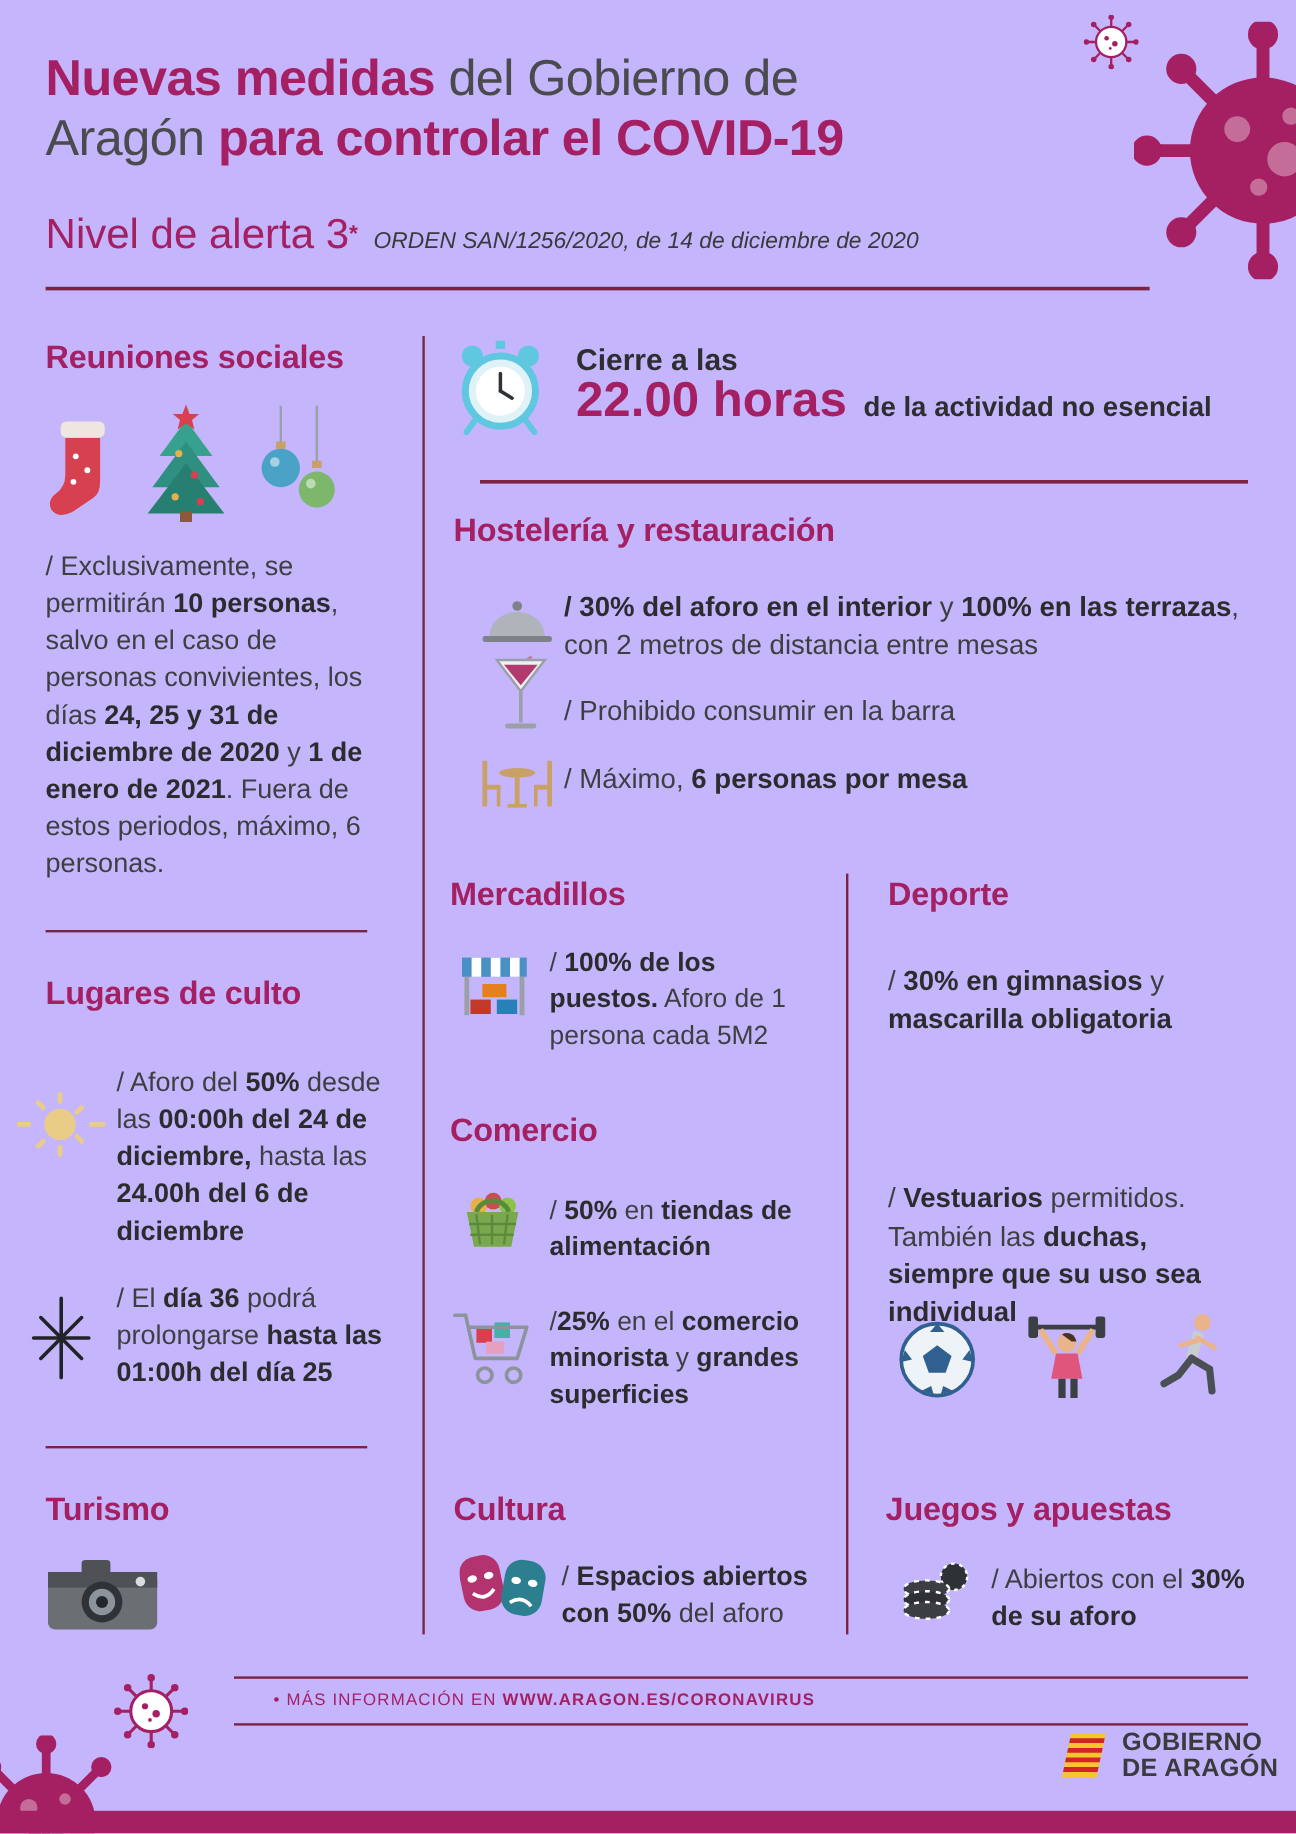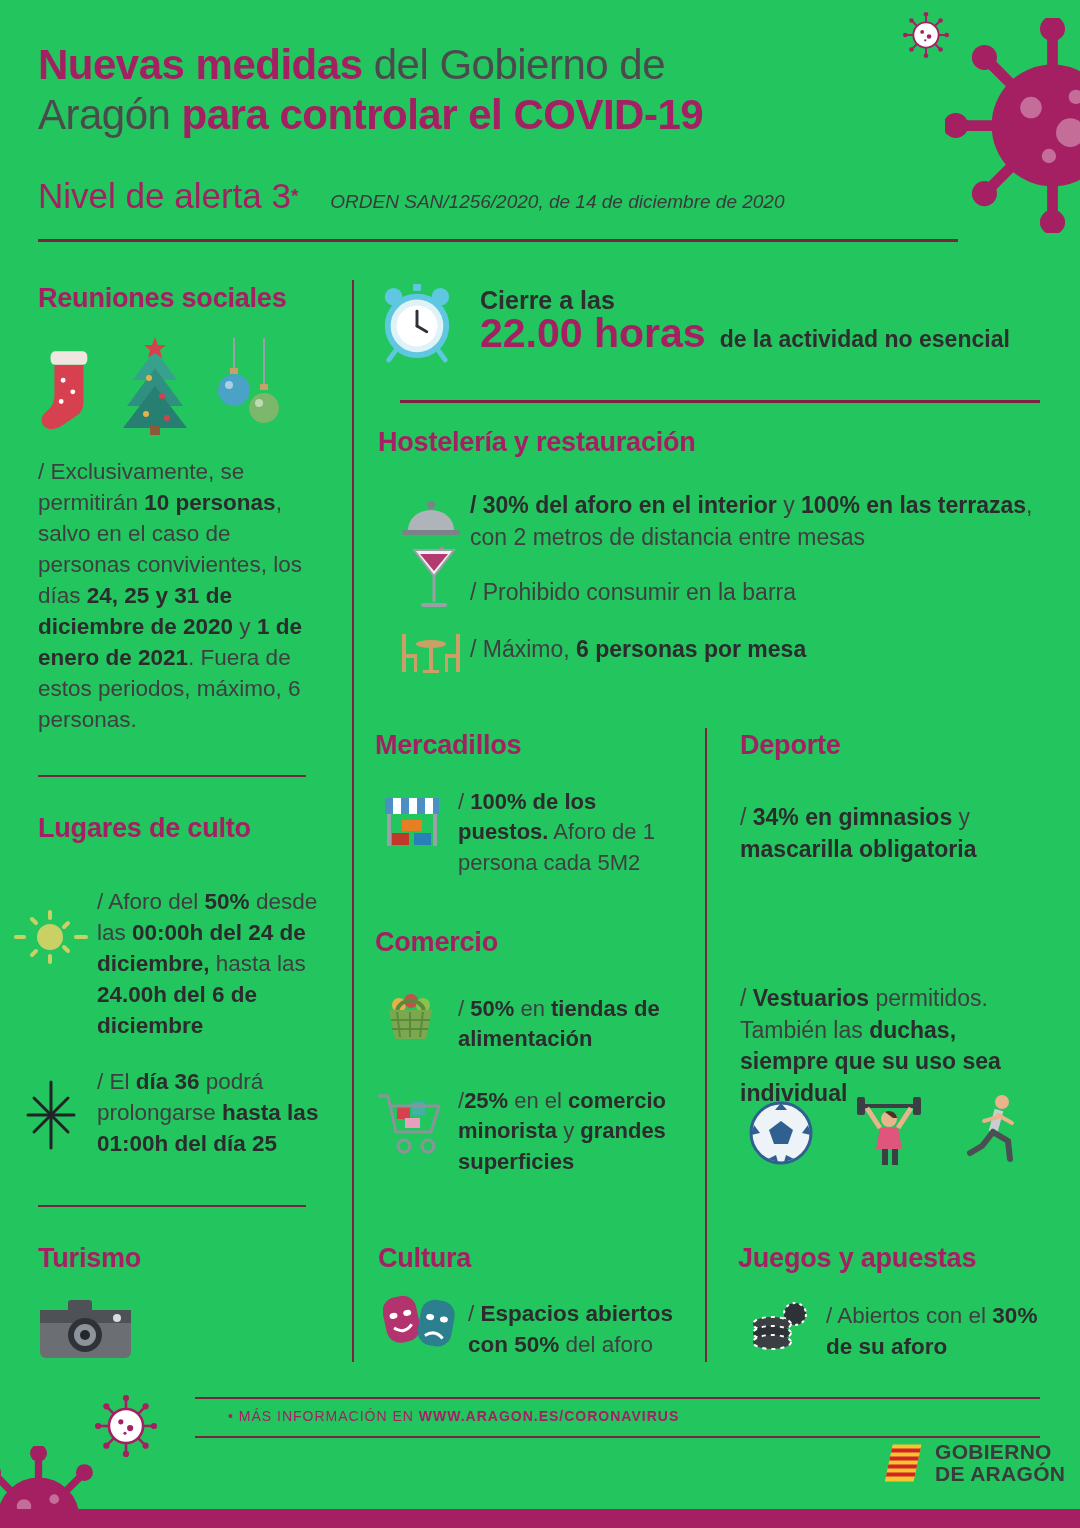--- a/index.html
+++ b/index.html
@@ -1,27 +1,27 @@
 <!DOCTYPE html>
 <html><head>
 <meta charset="utf-8">
 <title>Nuevas medidas COVID-19 Aragón</title>
 <style>
   :root{ --accent:#a51f63; --rule:#7c2342; --text:#3f3f41; }
   *{margin:0;padding:0;box-sizing:border-box}
   body{background:#e9e9e9;font-family:"Liberation Sans","DejaVu Sans",sans-serif}
-  .page{position:relative;width:1080px;height:1528px;margin:0 auto;background:#22c55e;overflow:hidden}
+  .page{position:relative;width:1080px;height:1528px;margin:0 auto;background:#c4b5fd;overflow:hidden}
   .abs{position:absolute}
   .b{font-weight:700}
   .rule{background:var(--rule)}
   .page-title{font-size:42px;line-height:1.2;color:#4b4b4d;font-weight:500;letter-spacing:-0.5px}
   .page-title .b{color:var(--accent)}
   .alert-level{font-size:35px;color:var(--accent);font-weight:500}
   .alert-sup{font-size:19px;color:var(--accent);vertical-align:super;font-weight:700}
-  .order-ref{font-size:19px;font-style:italic;color:#3a3a3c;margin-left:32px}
+  .order-ref{font-size:19px;font-style:italic;color:#3a3a3c;margin-left:13px}
   .h2{color:var(--accent);font-weight:700;font-size:27px;letter-spacing:-0.2px}
   .body{color:var(--text);font-size:22.5px;line-height:1.38}
   .body .b{color:#2c2c2e}
   .closing-intro{font-size:25px;font-weight:700;color:#2e2e30}
   .closing-time{font-size:41px;font-weight:700;color:var(--accent)}
   .closing-scope{font-size:23px;font-weight:700;color:#2e2e30}
   .footer-info{font-size:14px;letter-spacing:1px;color:var(--accent)}
   .gov-logo{display:flex;align-items:center;gap:10px}
   .gov-text{font-weight:700;font-size:21px;color:#3b3b3d;line-height:1.06;letter-spacing:0.3px}
   .xmas-row{display:flex;gap:26px;align-items:flex-end}
@@ -287,21 +287,21 @@
     <rect x="30" y="30" width="15" height="10" fill="#e79fc0"></rect>
     <g stroke="#8d939a" stroke-width="3" fill="none" stroke-linecap="round" stroke-linejoin="round">
       <path d="M4 8 h9 l8 36 h35 l8 -26 h-47"></path>
     </g>
     <circle cx="29" cy="58" r="6" fill="none" stroke="#8d939a" stroke-width="3"></circle>
     <circle cx="53" cy="58" r="6" fill="none" stroke="#8d939a" stroke-width="3"></circle>
   </svg>
   <p class="abs body" style="left:458px;top:1086px;width:242px;font-size:22px"><span>/</span><span class="b">25%</span><span> en el </span><span class="b">comercio minorista</span><span> y </span><span class="b">grandes superficies</span></p>
 
   <h2 class="abs h2" style="left:740px;top:730px">Deporte</h2>
-  <p class="abs body" style="left:740px;top:802px;width:292px;font-size:23px"><span>/ </span><span class="b">34% en gimnasios</span><span> y </span><span class="b">mascarilla obligatoria</span></p>
+  <p class="abs body" style="left:740px;top:802px;width:292px;font-size:23px"><span>/ </span><span class="b">30% en gimnasios</span><span> y </span><span class="b">mascarilla obligatoria</span></p>
   <p class="abs body" style="left:740px;top:983px;width:300px;font-size:23px"><span>/ </span><span class="b">Vestuarios</span><span> permitidos. También las </span><span class="b">duchas, siempre que su uso sea individual</span></p>
 
   <div class="abs sport-row" style="left:748px;top:1092px">
     <svg width="66" height="66" viewBox="0 0 66 66">
       <circle cx="33" cy="33" r="30" fill="#eef3f7" stroke="#30608f" stroke-width="3"></circle>
       <polygon points="33,21 45,30 40,44 26,44 21,30" fill="#30608f"></polygon>
       <polygon points="33,3 39,10 27,10" fill="#30608f"></polygon>
       <polygon points="60,25 63,35 54,33" fill="#30608f"></polygon>
       <polygon points="6,25 12,33 3,35" fill="#30608f"></polygon>
       <polygon points="20,59 28,55 30,62" fill="#30608f"></polygon>

